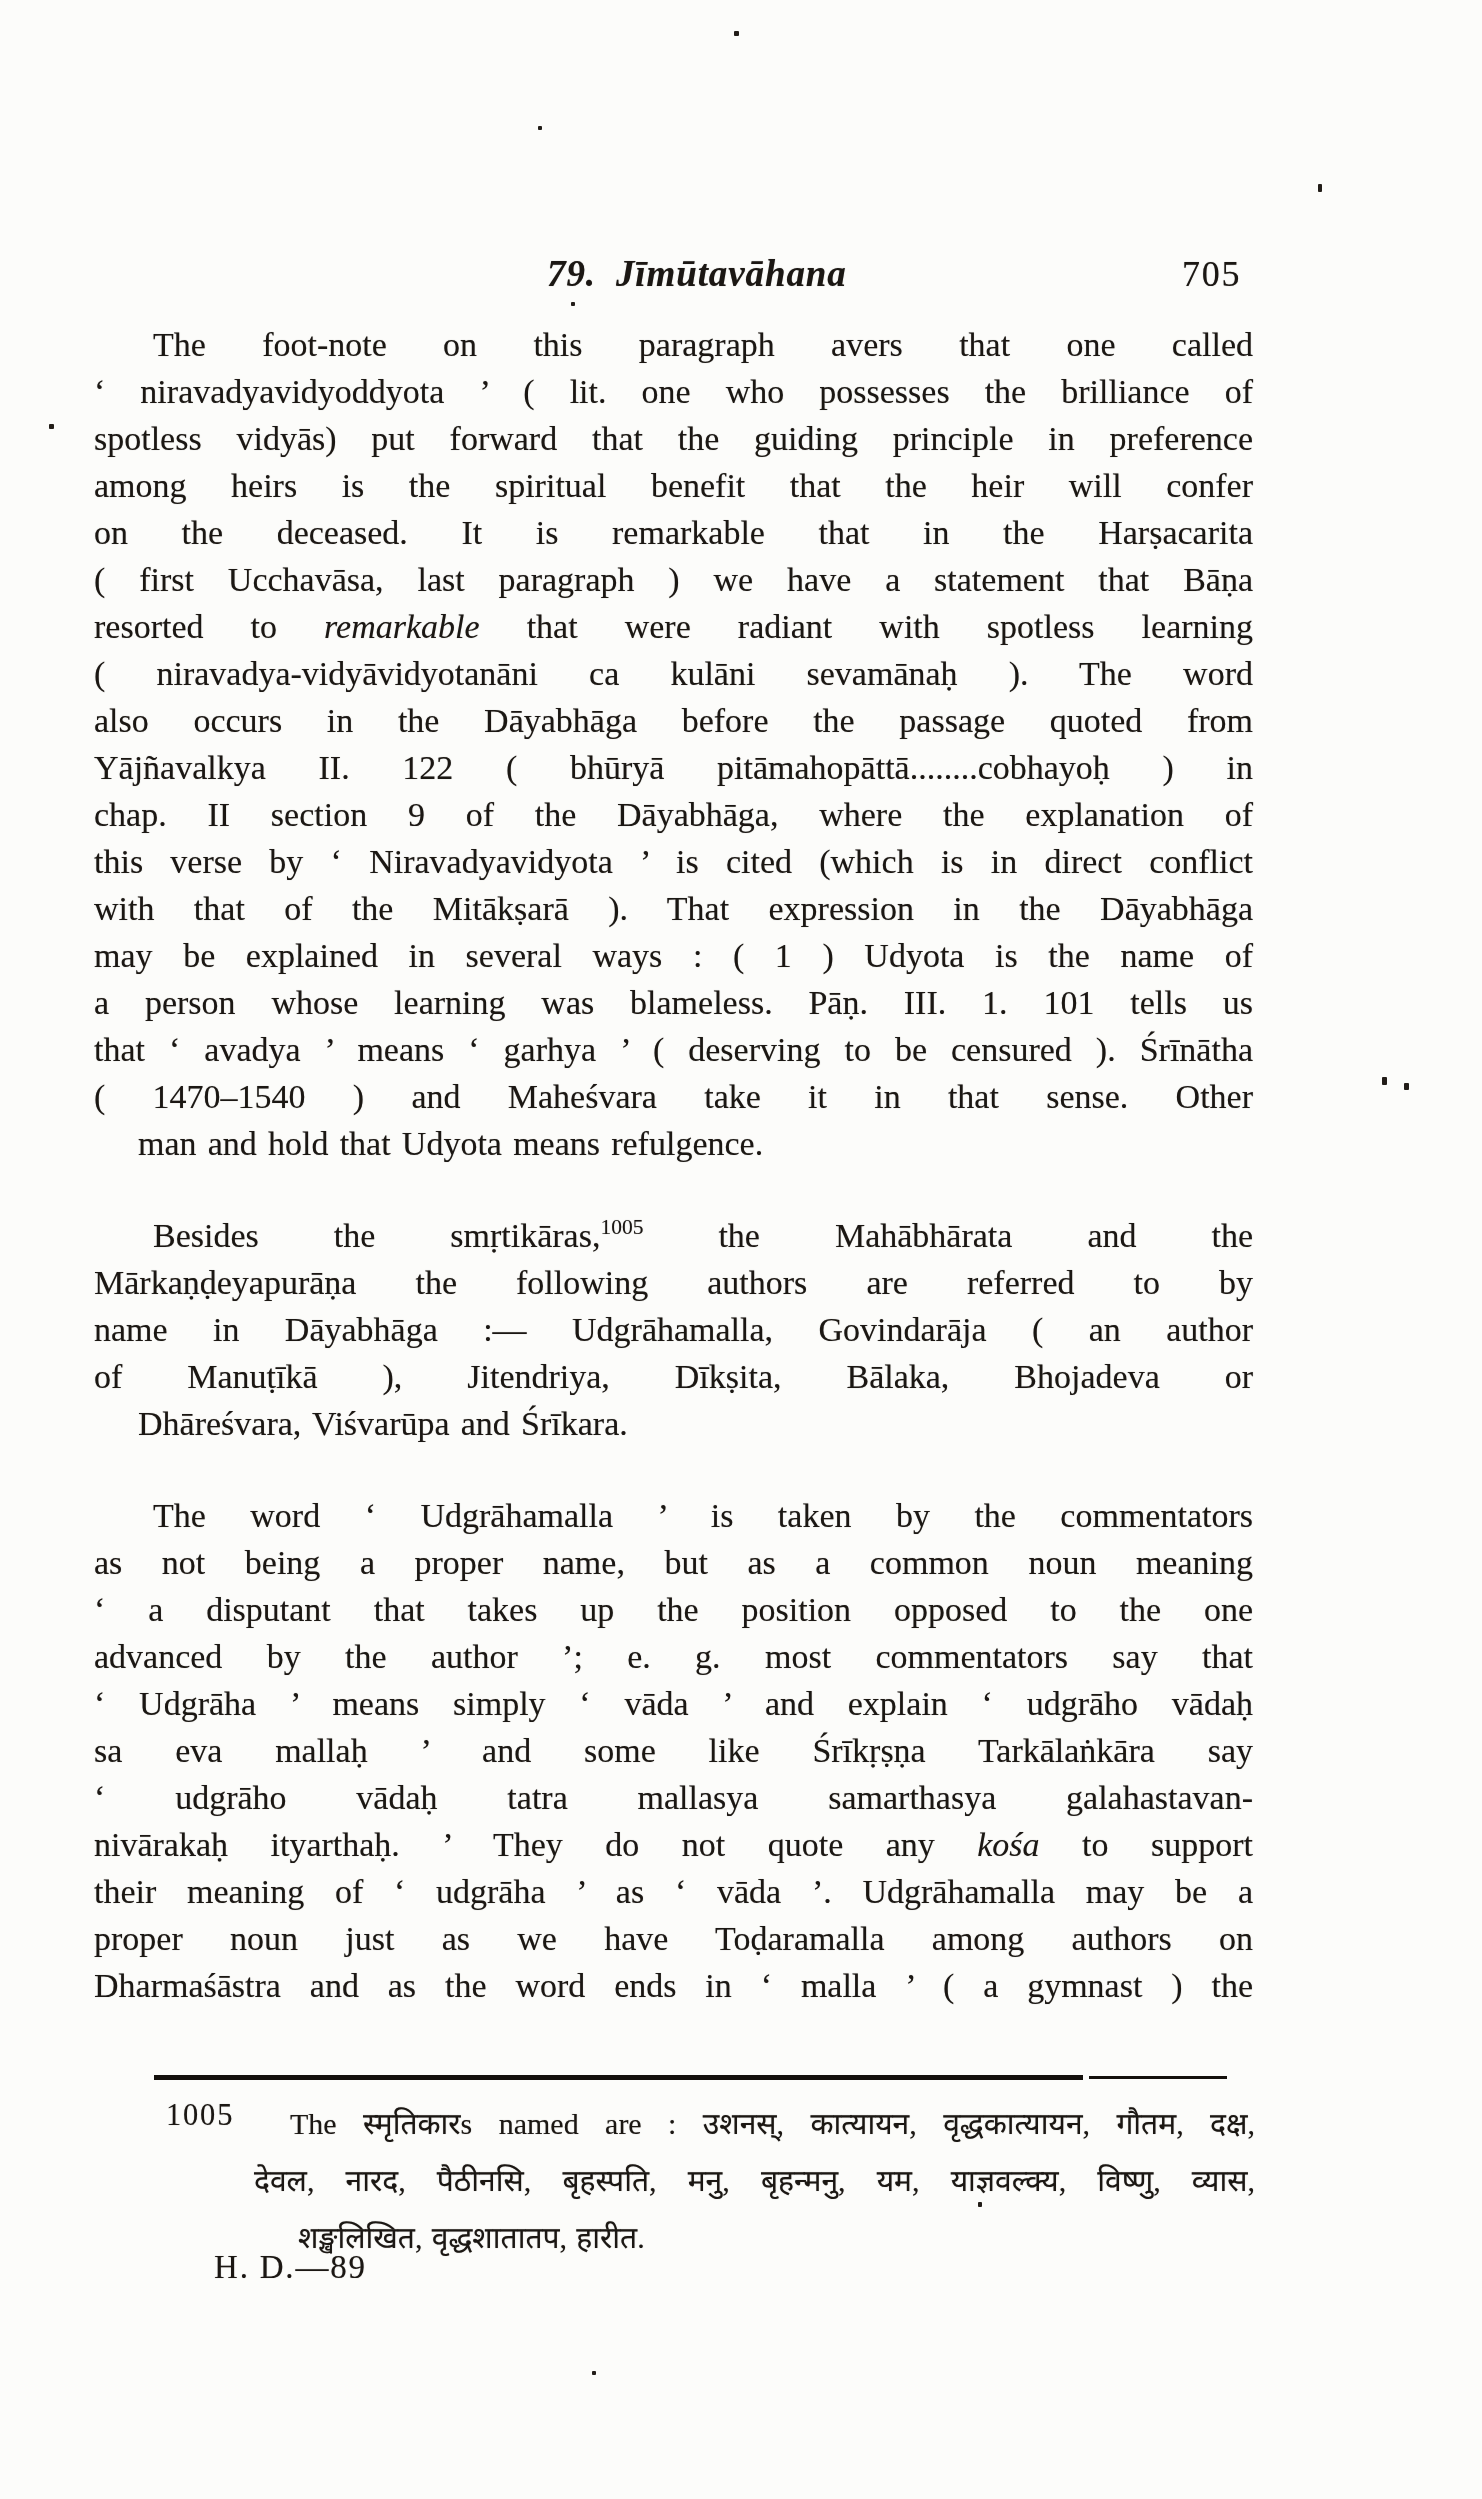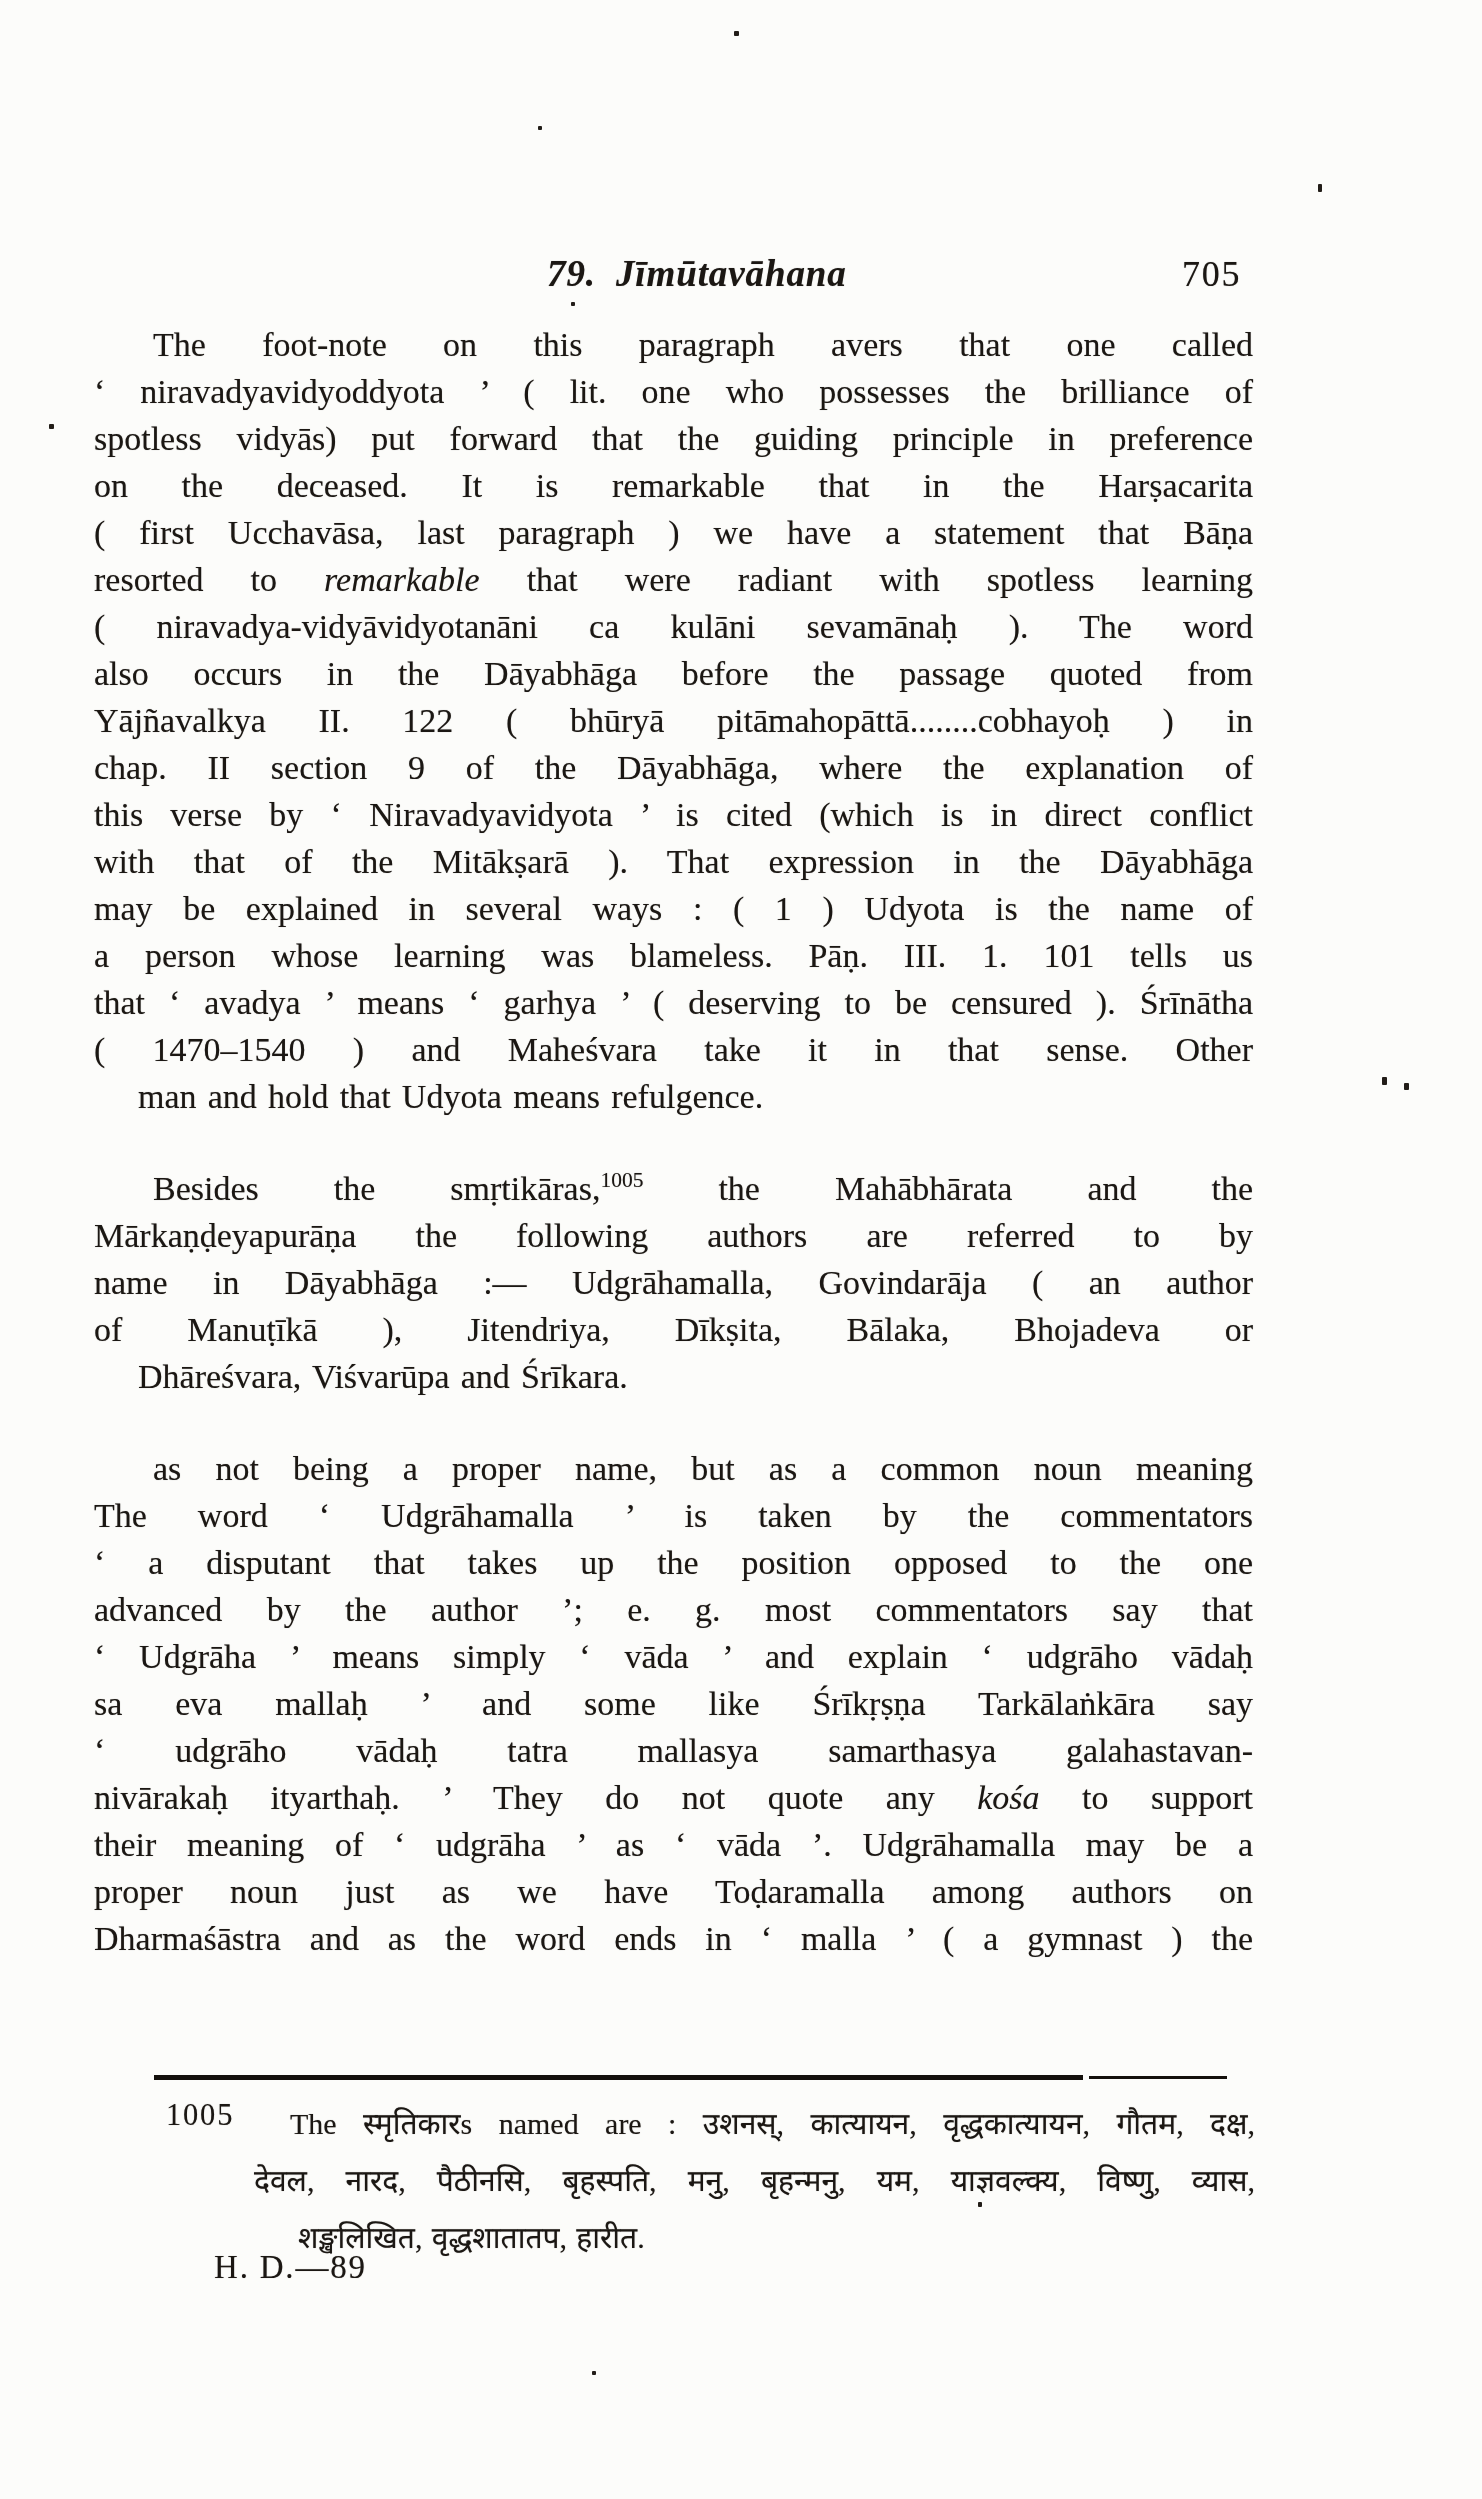--- a/index.html
+++ b/index.html
@@ -141,20 +141,21 @@
       <span class="num">79.</span><span>Jīmūtavāhana</span>
     </div>
     <div class="page-number">705</div>
   </div>
 
   <div class="page-body">
     <div class="para">
         <div class="line">The foot-note on this paragraph avers that one called</div>
         <div class="line">‘ niravadyavidyoddyota ’ ( lit. one who possesses the brilliance of</div>
         <div class="line">spotless vidyās) put forward that the guiding principle in preference</div>
+        <div class="line">among heirs is the spiritual benefit that the heir will confer</div>
         <div class="line">on the deceased.  It is remarkable that in the Harṣacarita</div>
         <div class="line">( first Ucchavāsa, last paragraph ) we have a statement that Bāṇa</div>
         <div class="line">resorted to <i>remarkable</i> that were radiant with spotless learning</div>
         <div class="line">( niravadya-vidyāvidyotanāni ca kulāni sevamānaḥ ).  The word</div>
         <div class="line">also occurs in the Dāyabhāga before the passage quoted from</div>
         <div class="line">Yājñavalkya II. 122 ( bhūryā pitāmahopāttā........cobhayoḥ ) in</div>
         <div class="line">chap. II section 9 of the Dāyabhāga, where the explanation of</div>
         <div class="line">this verse by ‘ Niravadyavidyota ’ is cited (which is in direct conflict</div>
         <div class="line">with that of the Mitākṣarā ).  That expression in the Dāyabhāga</div>
         <div class="line">may be explained in several ways :  ( 1 ) Udyota is the name of</div>
@@ -164,22 +165,22 @@
         <div class="line end">man and hold that Udyota means refulgence.</div>
       </div>
     <div class="para">
         <div class="line">Besides the smṛtikāras,<sup>1005</sup> the Mahābhārata and the</div>
         <div class="line">Mārkaṇḍeyapurāṇa the following authors are referred to by</div>
         <div class="line">name in Dāyabhāga :— Udgrāhamalla, Govindarāja ( an author</div>
         <div class="line">of Manuṭīkā ),  Jitendriya,  Dīkṣita,  Bālaka,  Bhojadeva or</div>
         <div class="line end">Dhāreśvara, Viśvarūpa and Śrīkara.</div>
       </div>
     <div class="para">
+        <div class="line">The word ‘ Udgrāhamalla ’ is taken by the commentators</div>
         <div class="line">as not being a proper name, but as a common noun meaning</div>
-        <div class="line">The word ‘ Udgrāhamalla ’ is taken by the commentators</div>
         <div class="line">‘ a disputant that takes up the position opposed to the one</div>
         <div class="line">advanced by the author ’; e. g. most commentators say that</div>
         <div class="line">‘ Udgrāha ’ means simply ‘ vāda ’ and explain ‘ udgrāho vādaḥ</div>
         <div class="line">sa eva mallaḥ ’ and some like Śrīkṛṣṇa Tarkālaṅkāra say</div>
         <div class="line">‘ udgrāho vādaḥ tatra mallasya samarthasya galahastavan-</div>
         <div class="line">nivārakaḥ ityarthaḥ. ’  They do not quote any <i>kośa</i> to support</div>
         <div class="line">their meaning of ‘ udgrāha ’ as ‘ vāda ’.  Udgrāhamalla may be a</div>
         <div class="line">proper noun just as we have Toḍaramalla among authors on</div>
         <div class="line">Dharmaśāstra and as the word ends in ‘ malla ’ ( a gymnast ) the</div>
       </div>

